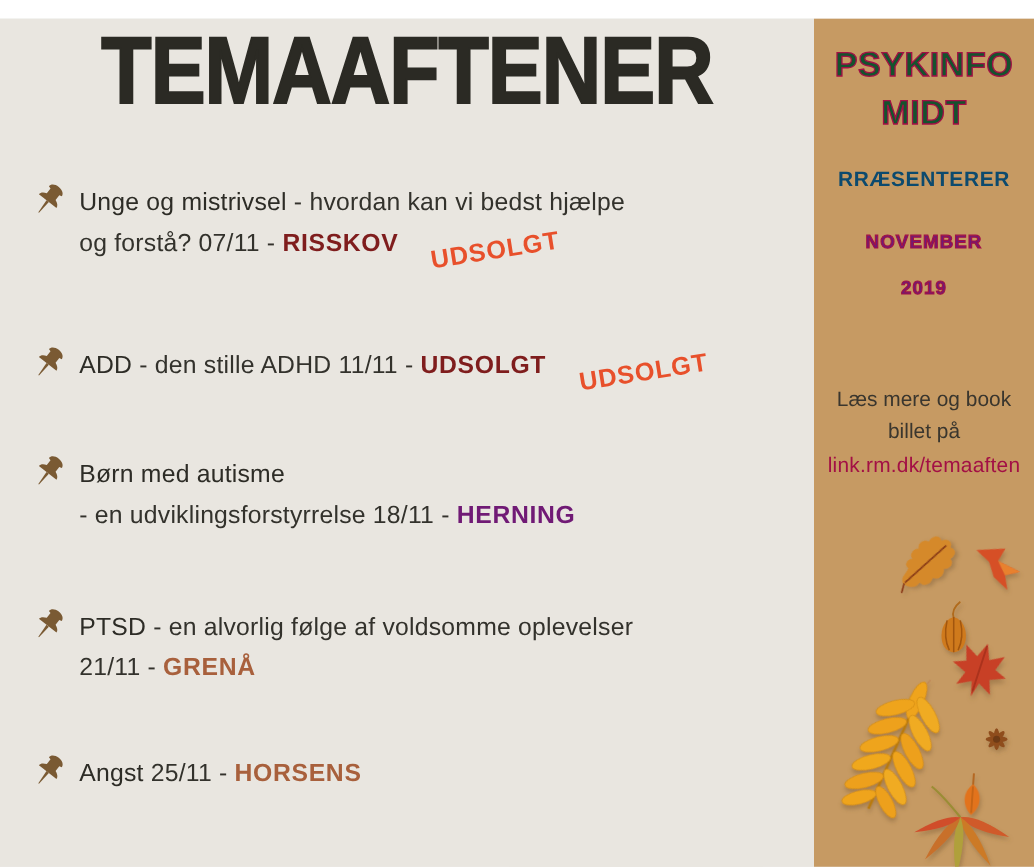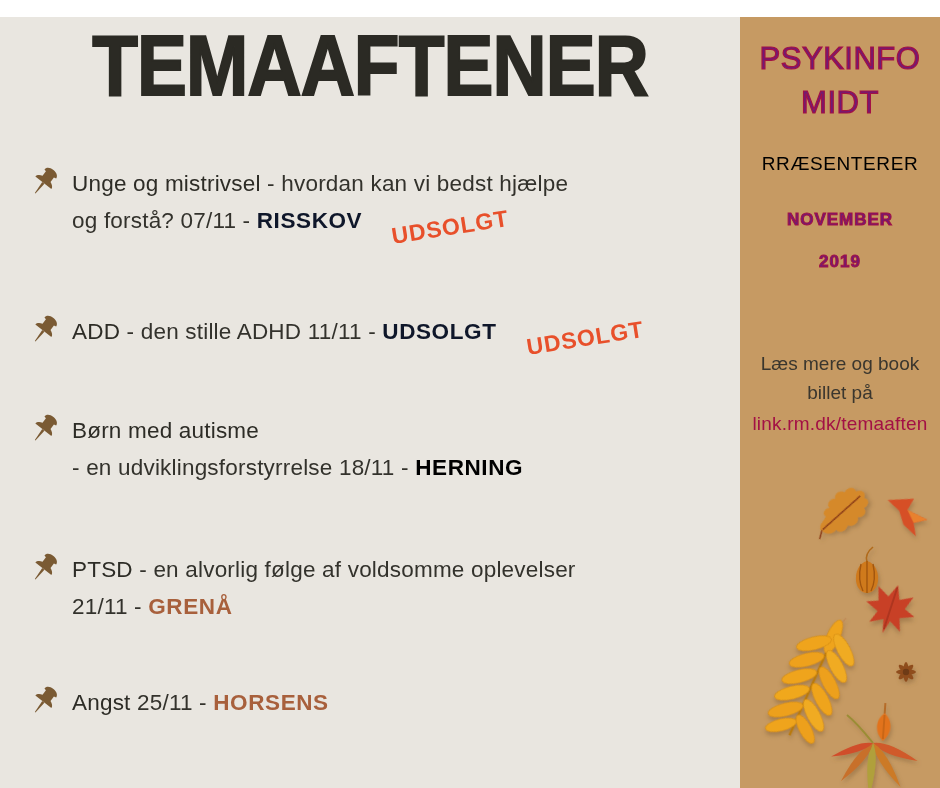--- a/index.html
+++ b/index.html
@@ -35,22 +35,22 @@
     color: #33322c;
     font-size: 22.5px; line-height: 37px; letter-spacing: 0.2px;
   }
   .event .pin {
     position: absolute; left: 25px; top: -2px;
   }
   .event .etext { position: absolute; left: 72px; top: 0; width: 650px; }
   .event .line { white-space: nowrap; }
   .b { font-weight: 400; color: #2d2c26; }
   .loc { font-weight: 700; letter-spacing: 0.6px; }
-  .loc-1, .loc-2 { color: #0f172a; }
-  .loc-3 { color: #000000; text-align: right; }
+  .loc-1, .loc-2 { color: #7f1d1d; }
+  .loc-3 { color: #701a75; text-align: right; }
   .loc-4, .loc-5 { color: #a8603c; }
   .soldout {
     display: inline-block;
     color: #e8502b; font-weight: 700; font-size: 23px; letter-spacing: 0.8px;
     transform: rotate(-9deg) translateY(7px);
     margin-left: 28px;
   }
   .ev1 { top: 148px; }
   .ev2 { top: 296px; }
   .ev3 { top: 395px; }
@@ -59,27 +59,27 @@
 
   
   .sidebar {
     position: absolute; left: 740px; top: 0;
     width: 200px; height: 788px;
     background: #c69a63;
   }
   .sb-block { position: absolute; left: 0; width: 200px; text-align: center; }
   .brand {
     top: 20px;
-    color: #701a75; font-weight: 400; font-size: 31px; line-height: 44px;
+    color: #14532d; font-weight: 700; font-size: 31px; line-height: 44px;
     -webkit-text-stroke: 1.2px #a31045;
     letter-spacing: 0.5px;
   }
   .presents {
     top: 136px;
-    color: #000000; font-size: 19px; letter-spacing: 0.6px; font-weight: 400;
+    color: #0c4a6e; font-size: 19px; letter-spacing: 0.6px; font-weight: 700;
   }
   .month {
     top: 182px;
     color: #701a75; font-weight: 700; font-size: 17px; line-height: 42px;
     -webkit-text-stroke: 1px #a31045;
     letter-spacing: 1px;
   }
   .booking {
     top: 332px;
     color: #3a362e; font-size: 19px; line-height: 29px;

